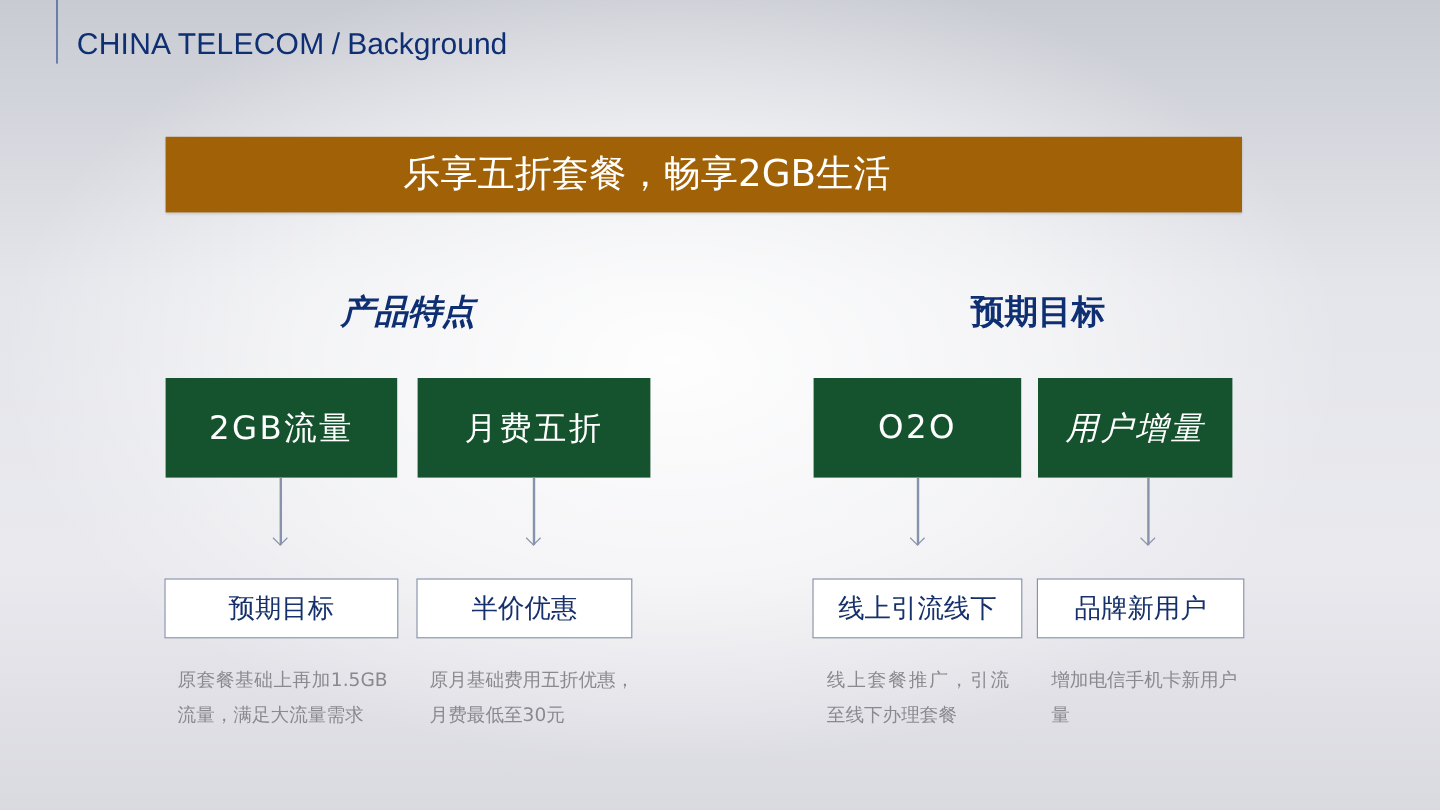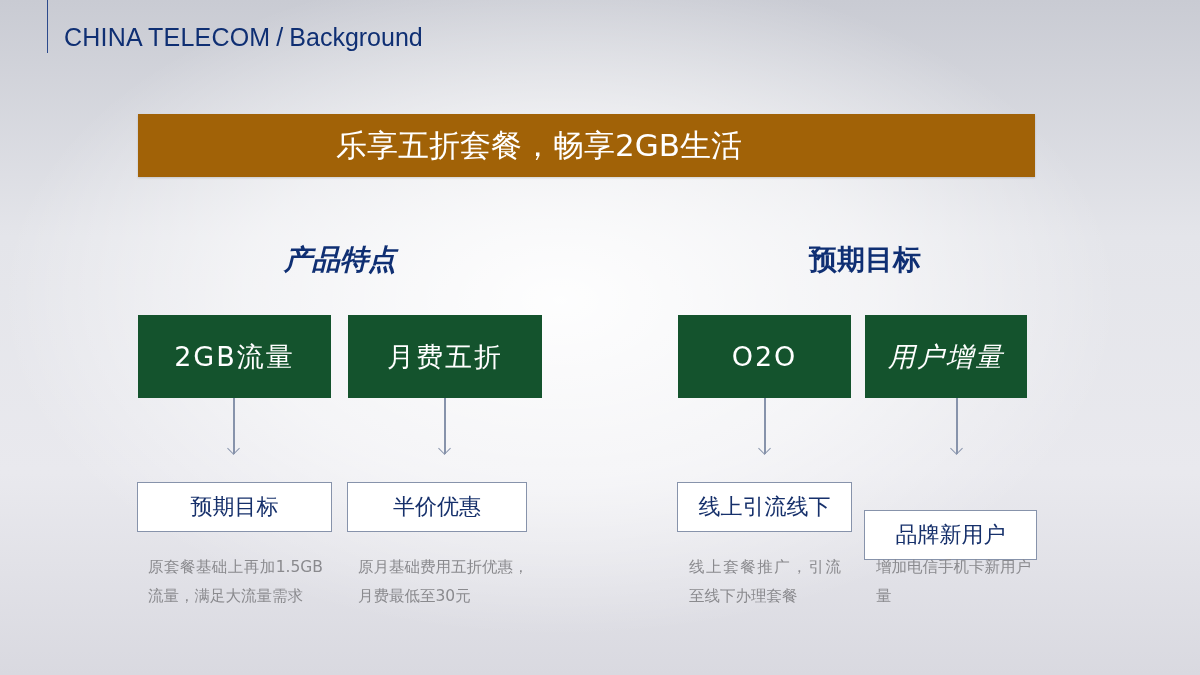--- a/index.html
+++ b/index.html
@@ -114,16 +114,16 @@
 <div class="arrow" style="left:759px;">
     <div class="shaft"></div>
     <div class="head"></div>
   </div>
 <div class="arrow" style="left:951px;">
     <div class="shaft"></div>
     <div class="head"></div>
   </div>
 
 <div class="outline-box" style="left:677px; width:175px;">线上引流线下</div>
-<div class="outline-box" style="left:864px; width:173px;margin-top:28px;">品牌新用户</div>
+<div class="outline-box" style="left:864px; width:173px;">品牌新用户</div>
 
 <div class="desc justify" style="left:689px; width:152px;">线上套餐推广，引流至线下办理套餐</div>
 <div class="desc" style="left:876px; width:156px;">增加电信手机卡新用户量</div>
 
 </body></html>

